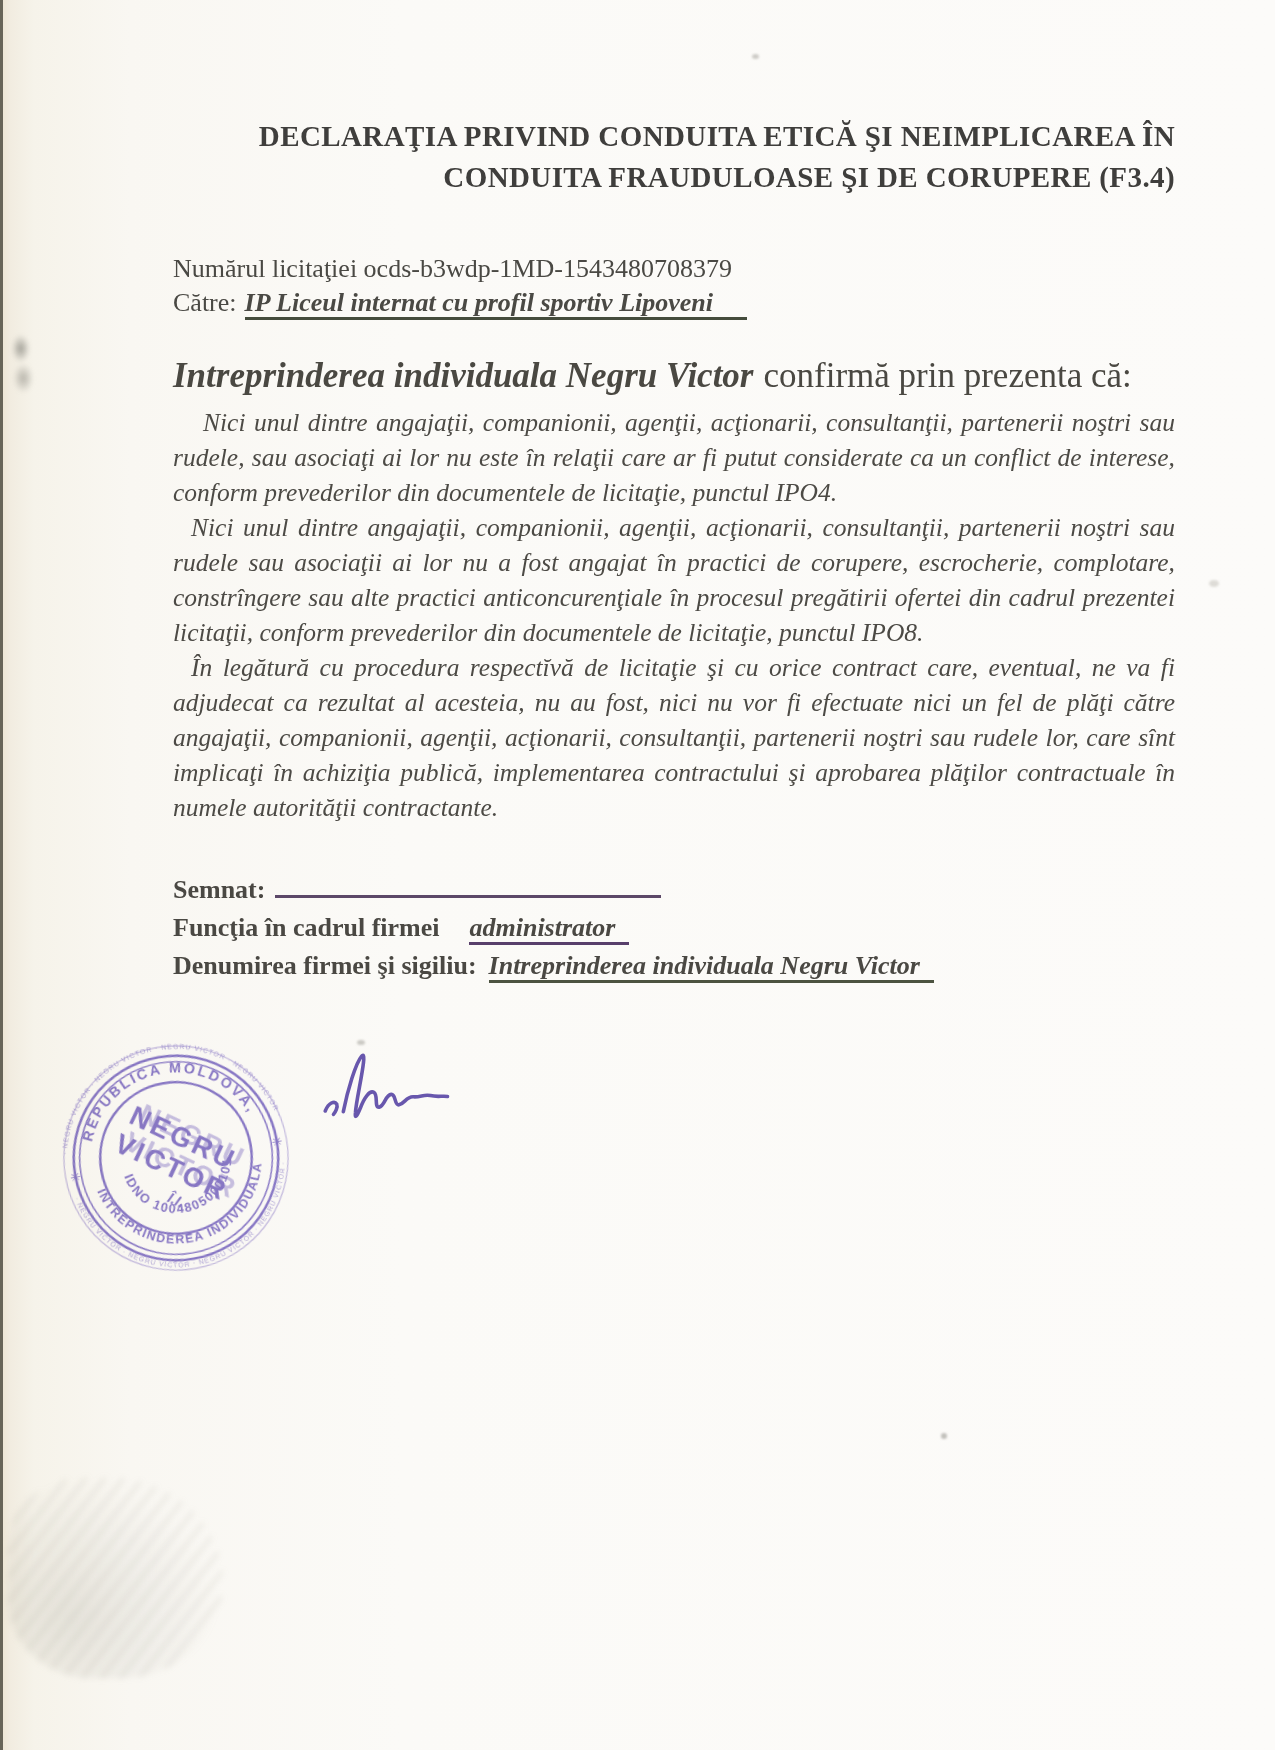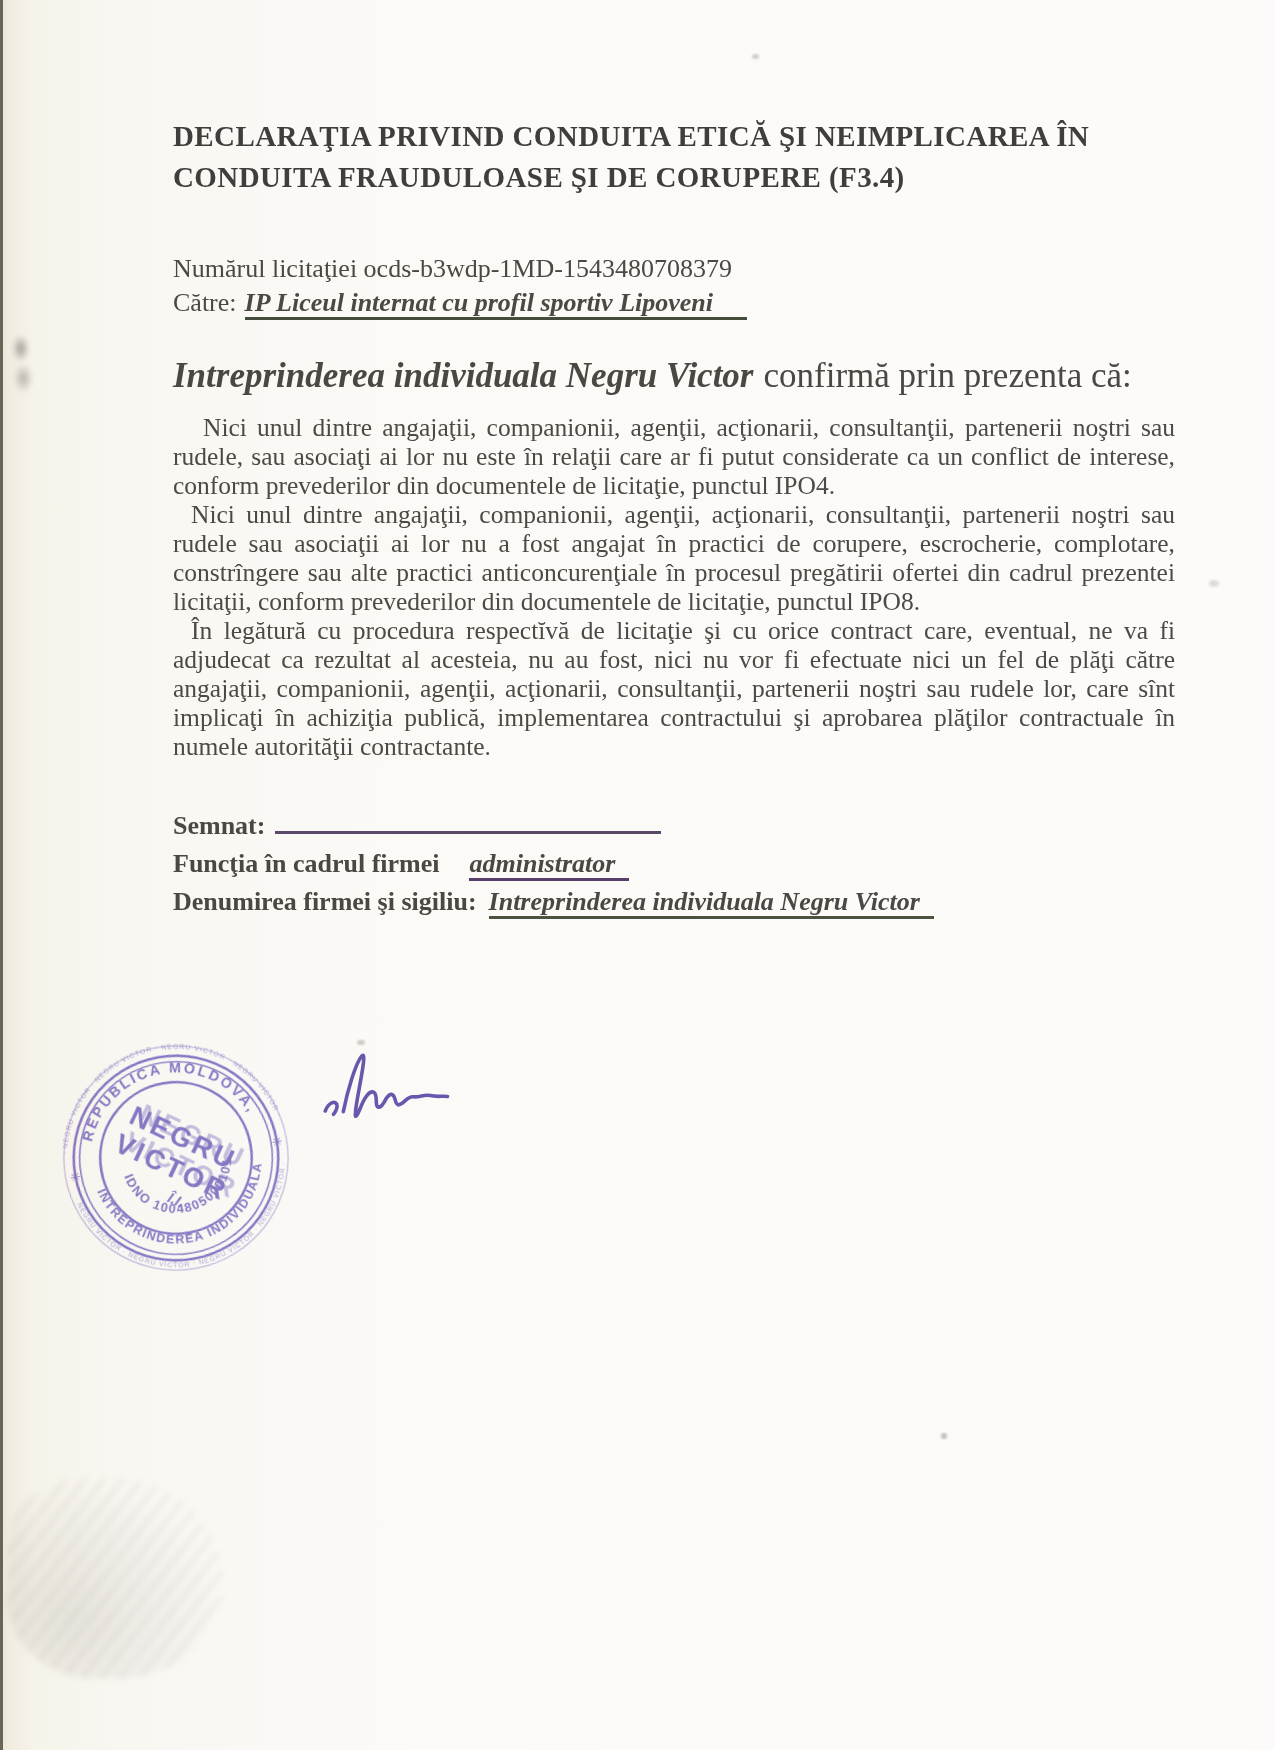--- a/index.html
+++ b/index.html
@@ -5,31 +5,31 @@
   html,body{margin:0;padding:0;}
   body{width:1275px;height:1750px;background:#ffffff;}
   .page{
     position:relative;width:1275px;height:1750px;overflow:hidden;
     background:linear-gradient(90deg,#ece5d2 0px,#f1ece0 10px,#f6f3ea 34px,#f9f7f2 130px,#fbfaf7 400px,#fcfbf9 100%);
     font-family:"Liberation Serif", "DejaVu Serif", serif;
     color:#4a4842;
   }
   .scan-edge{position:absolute;left:0;top:0;width:3px;height:100%;background:#3b392f;opacity:.75;}
   .content{position:absolute;left:173px;top:0;width:1002px;}
-  .title{margin:0;padding-top:116px;text-align:left;font-size:29px;line-height:41px;
+  .title{margin:0;padding-top:116px;text-align:right;font-size:29px;line-height:41px;
          font-weight:bold;color:#3f3e3c;letter-spacing:.4px;}
   .title span{display:block;}
   .meta{margin-top:54px;font-size:26px;line-height:34px;color:#4a4944;}
   .meta-line{white-space:nowrap;}
   .bold-it{font-weight:bold;font-style:italic;}
   .u-date{border-bottom:3px solid #49503e;padding-right:26px;padding-bottom:0px;margin-left:8px;}
   .u-catre{border-bottom:3px solid #454c3c;padding-right:34px;margin-left:8px;}
   .confirm{margin-top:39px;font-size:35px;line-height:34px;}
   .confirm .rest{margin-left:10px;}
-  .bodytext{margin-top:20px;font-size:25.5px;line-height:29px;
+  .bodytext{margin-top:12px;font-size:25.5px;line-height:35px;font-style:italic;
             text-align:justify;color:#4c4a45;}
   .bodytext p{margin:0;text-indent:18px;}
   .bodytext p.first{text-indent:30px;}
   .sig{margin-top:46px;font-size:26px;line-height:38px;color:#4a4843;}
   .sig-line{white-space:nowrap;font-weight:bold;}
   .blank-rule{display:inline-block;width:386px;height:22px;margin-left:10px;
               border-bottom:3px solid #5c4868;}
   .u-sig{font-style:italic;border-bottom:3px solid #583f6b;padding-right:28px;margin-left:8px;}
   .u-sig2{font-style:italic;border-bottom:3px solid #583f6b;padding-right:14px;margin-left:30px;}
   .u-sig3{font-style:italic;border-bottom:3px solid #4c5340;padding-right:14px;margin-left:12px;}

